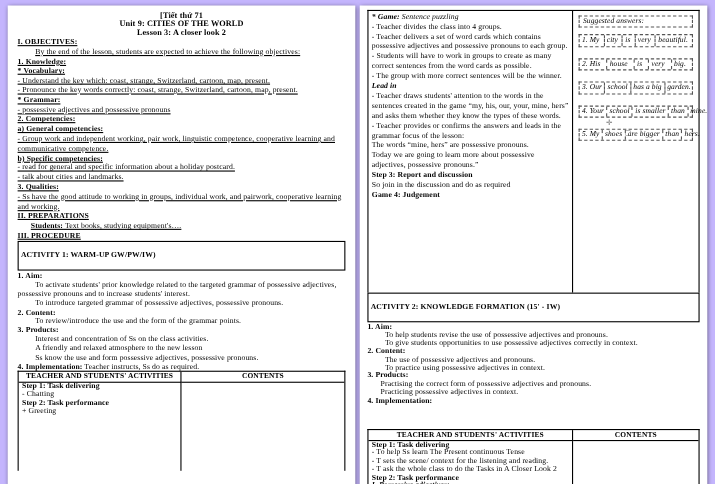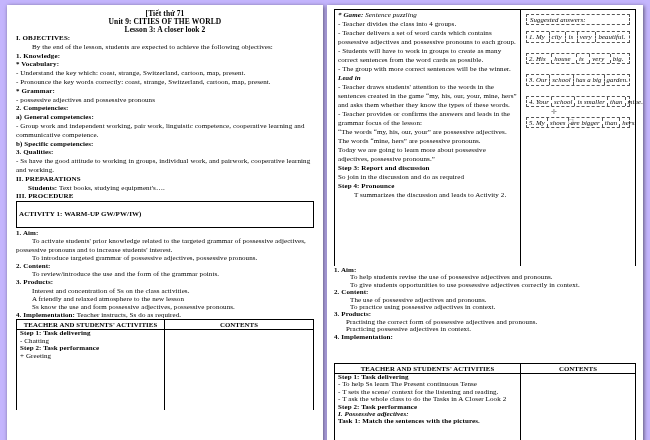--- a/index.html
+++ b/index.html
@@ -12,21 +12,21 @@
   #page-right{left:327px;}
   .inner{padding:5px 9px 0 9px;font-size:7px;line-height:7.5px;letter-spacing:.1px;}
   .inner2{padding:4px 7px 0 7px;font-size:7px;line-height:7.4px;letter-spacing:.1px;}
   .b{font-weight:bold;}
   .i{font-style:italic;}
   .ctr{text-align:center;}
   .line{min-height:7px;}
   .ind{text-indent:16px;}
   .ind2{padding-left:12px;}
   .heading{font-size:7.5px;line-height:8px;}
-  .body{line-height:8.8px;}
+  .body{line-height:8.8px;text-decoration:underline;}
   .actbox{border:1px solid #000;padding:8px 2px;font-weight:bold;font-size:7px;line-height:9px;}
   .act1body{line-height:8.2px;padding-top:1px;}
   .act2body{min-height:96px;padding-top:1px;}
   .tbl{display:grid;border:1px solid #000;border-bottom:none;}
   .t50{grid-template-columns:50% 50%;}
   .t62{grid-template-columns:62% 38%;}
   .cell{padding:0 3px;min-height:9px;}
   .cell:nth-child(odd){border-right:1px solid #000;}
   .th{font-weight:bold;text-align:center;font-size:6.8px;border-bottom:1px solid #000;line-height:9px;}
   .td{min-height:80px;}
@@ -61,20 +61,22 @@
           <div class="line"><span class="b">1. Knowledge:</span></div>
           <div class="line"><span class="b">* Vocabulary:</span></div>
           <div class="line"><span>- Understand the key which: coast, strange, Switzerland, cartoon, map, present.</span></div>
           <div class="line"><span>- Pronounce the key words correctly: coast, strange, Switzerland, cartoon, map, present.</span></div>
           <div class="line"><span class="b">* Grammar:</span></div>
           <div class="line"><span>- possessive adjectives and possessive pronouns</span></div>
           <div class="line"><span class="b">2. Competencies:</span></div>
           <div class="line"><span class="b">a) General competencies:</span></div>
           <div class="line"><span>- Group work and independent working, pair work, linguistic competence, cooperative learning and communicative competence.</span></div>
           <div class="line"><span class="b">b) Specific competencies:</span></div>
+          <div class="line"><span>- read for general and specific information about a holiday postcard.</span></div>
+          <div class="line"><span>- talk about cities and landmarks.</span></div>
           <div class="line"><span class="b">3. Qualities:</span></div>
           <div class="line"><span>- Ss have the good attitude to working in groups, individual work, and pairwork, cooperative learning and working.</span></div>
           <div class="line"><span class="b">II. PREPARATIONS</span></div>
           <div class="line ind2"><span class="b">Students:</span><span> Text books, studying equipment's….</span></div>
           <div class="line"><span class="b">III. PROCEDURE</span></div>
         </div>
       <div class="actbox">ACTIVITY 1: WARM-UP  GW/PW/IW)</div>
       <div class="act1body">
           <div class="line"><span class="b">1. Aim:</span></div>
           <div class="line ind"><span>To activate students' prior knowledge related to the targeted grammar of possessive adjectives, possessive pronouns and to increase students' interest.</span></div>
@@ -106,27 +108,25 @@
       <div class="cols">
         <div class="gcol">
             <div class="line"><span class="b i">* Game: </span><span class="i">Sentence puzzling</span></div>
             <div class="line"><span>- Teacher divides the class into 4 groups.</span></div>
             <div class="line"><span>- Teacher delivers a set of word cards which contains possessive adjectives and possessive pronouns to each group.</span></div>
             <div class="line"><span>- Students will have to work in groups to create as many correct sentences from the word cards as possible.</span></div>
             <div class="line"><span>- The group with more correct sentences will be the winner.</span></div>
             <div class="line"><span class="b i">Lead in</span></div>
             <div class="line"><span>- Teacher draws students' attention to the words in the sentences created in the game “my, his, our, your, mine, hers” and asks them whether they know the types of these words.</span></div>
             <div class="line"><span>- Teacher provides or confirms the answers and leads in the grammar focus of the lesson:</span></div>
-            <div class="line"><span>“The words “my, his, our, your” are possessive adjectives.</span></div>
             <div class="line"><span>The words “mine, hers” are possessive pronouns.</span></div>
             <div class="line"><span>Today we are going to learn more about possessive adjectives, possessive pronouns.”</span></div>
             <div class="line"><span class="b">Step 3: Report and discussion</span></div>
             <div class="line"><span>So join in the discussion and do as required</span></div>
-            <div class="line"><span class="b">Step 4: Pronounce</span></div>
-            <div class="line ind"><span>T summarizes the discussion and leads to Activity 2.</span></div>
+            <div class="line"><span class="b">Game 4: Judgement</span></div>
           </div>
         <div class="ccol">
           <div class="ansbox">
             <div class="anstitle">Suggested answers:</div>
             <div>
                 <div class="ans-row">
                   <span class="ans-cell">1. My</span>
                   <span class="ans-cell">city</span>
                   <span class="ans-cell">is</span>
                   <span class="ans-cell">very</span>
@@ -158,20 +158,21 @@
                   <span class="ans-cell">are bigger</span>
                   <span class="ans-cell">than</span>
                   <span class="ans-cell">hers.</span>
                 </div>
               </div>
           </div>
           <div class="handle move">✛</div>
           <div class="handle resize">◻</div>
         </div>
       </div>
+      <div class="actbox">ACTIVITY 2: KNOWLEDGE FORMATION (15' - IW)</div>
       <div class="act2body">
           <div class="line"><span class="b">1. Aim:</span></div>
           <div class="line ind"><span>To help students revise the use of possessive adjectives and pronouns.</span></div>
           <div class="line ind"><span>To give students opportunities to use possessive adjectives correctly in context.</span></div>
           <div class="line"><span class="b">2. Content:</span></div>
           <div class="line ind"><span>The use of possessive adjectives and pronouns.</span></div>
           <div class="line ind"><span>To practice using possessive adjectives in context.</span></div>
           <div class="line"><span class="b">3. Products:</span></div>
           <div class="line ind2"><span>Practising the correct form of possessive adjectives and pronouns.</span></div>
           <div class="line ind2"><span>Practicing possessive adjectives in context.</span></div>

